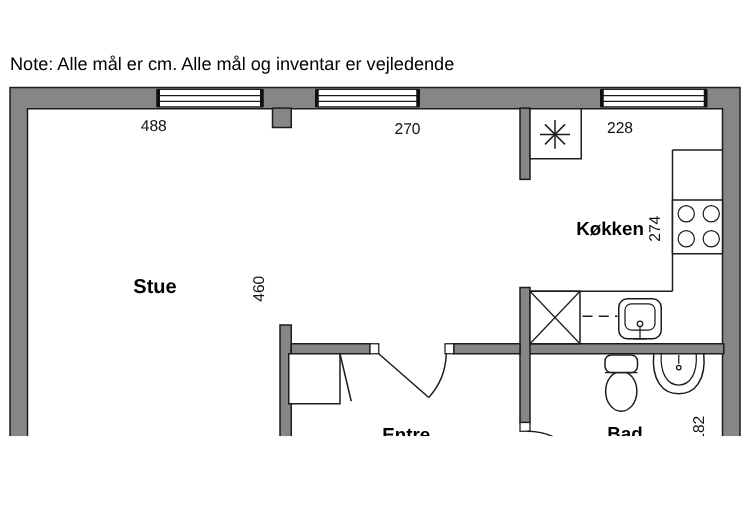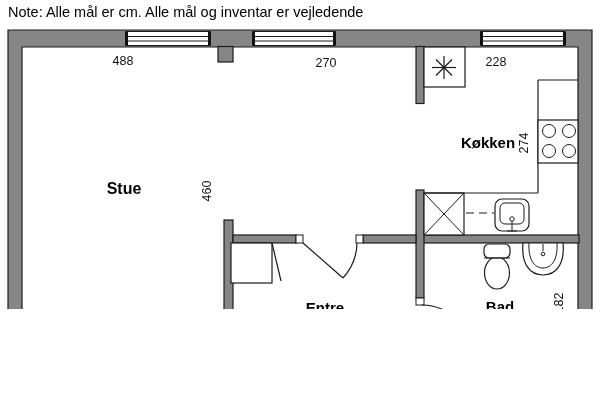--- a/index.html
+++ b/index.html
@@ -3,21 +3,21 @@
 <meta charset="utf-8">
 <style>
   :root{
     --wall:#868686;
     --line:#1c1c1c;
     --bg:#ffffff;
   }
   html,body{margin:0;padding:0;background:var(--bg);}
   .canvas{
     position:relative;width:600px;height:309px;background:var(--bg);
-    font-family:"Liberation Sans", sans-serif;overflow:hidden;
+    font-family:"Liberation Sans", sans-serif;overflow:hidden;margin-top:40px;
   }
   .note{
     position:absolute;left:8px;top:4px;font-size:14.5px;color:#000;
     white-space:nowrap;letter-spacing:0px;
   }
   svg{position:absolute;left:0;top:0;}
   .wall{fill:var(--wall);stroke:var(--line);stroke-width:1.2;}
   .tick{fill:#fff;stroke:var(--line);stroke-width:1;}
   .fix{fill:#fff;stroke:var(--line);stroke-width:1.2;}
   .ln{fill:none;stroke:var(--line);stroke-width:1.2;}

